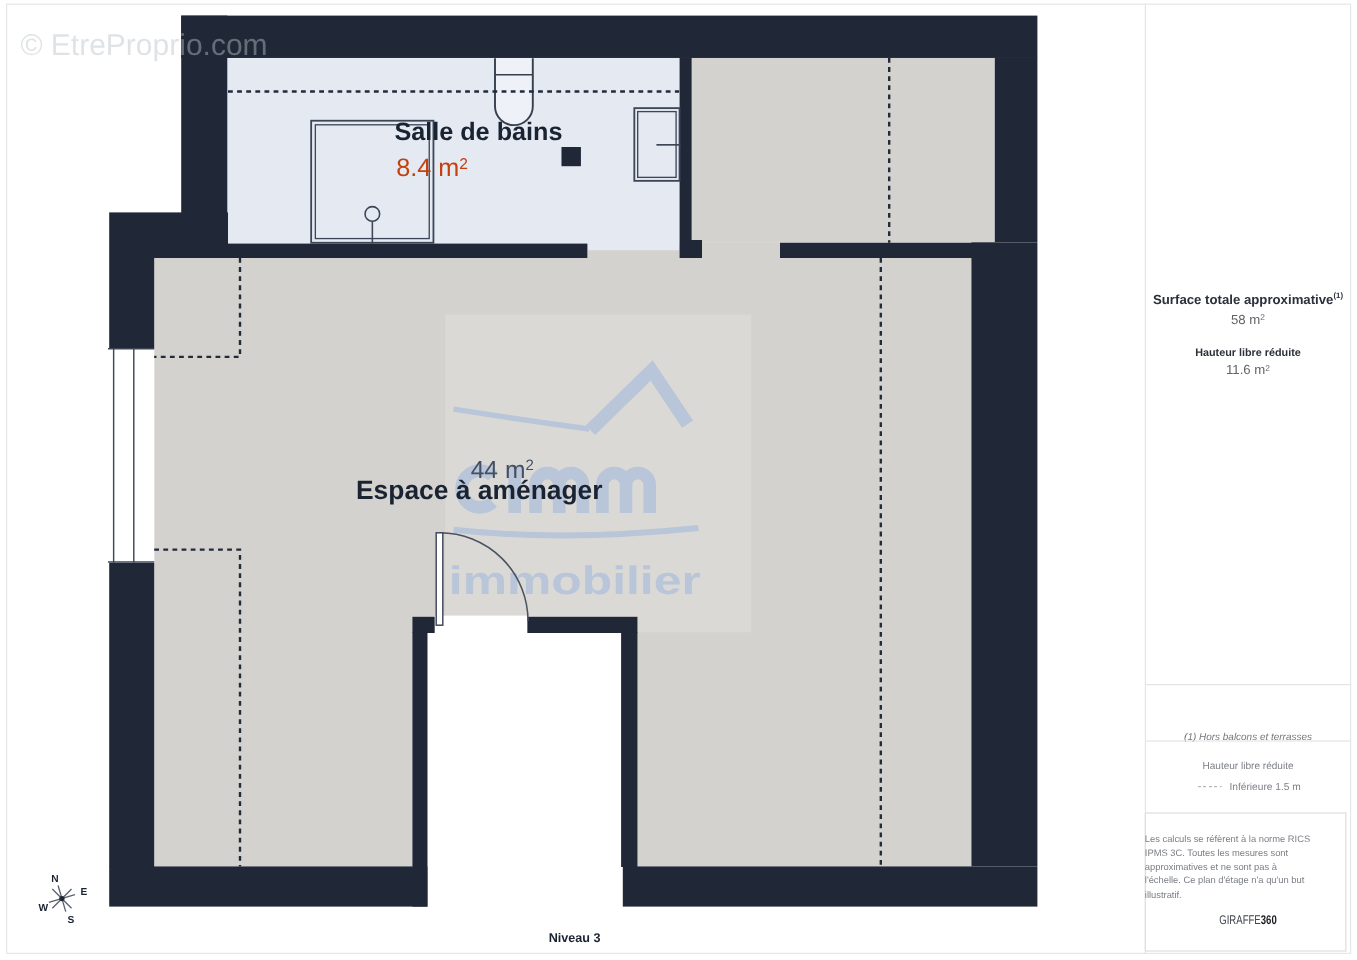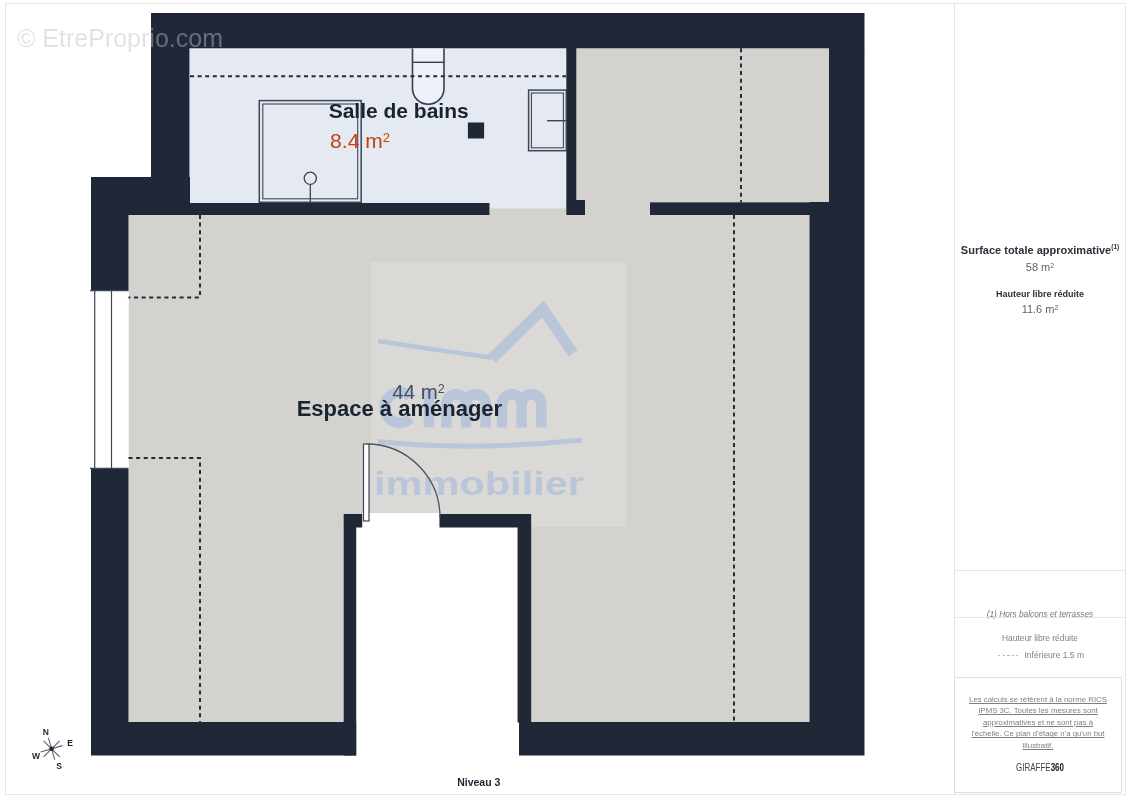--- a/index.html
+++ b/index.html
@@ -127,14 +127,14 @@
 <div class="abs ctr" style="left:1040px;top:304.2px;font-size:11px;color:#5f6368;line-height:1;">11.6 m<span style="font-size:7px;vertical-align:3px;">2</span></div>
 
 <div class="abs" style="left:955px;top:570px;width:171px;height:1px;background:#e4e4e2;"></div>
 <div class="abs ctr" style="left:1040px;top:610px;font-size:8.3px;color:#75787e;line-height:1;font-style:italic;">(1) Hors balcons et terrasses</div>
 <div class="abs" style="left:955px;top:616.5px;width:171px;height:1px;background:#e4e4e2;"></div>
 <div class="abs ctr" style="left:1040px;top:633.6px;font-size:8.4px;color:#7e8187;line-height:1;">Hauteur libre réduite</div>
 <div class="abs" style="left:998px;top:655px;width:20px;height:1.2px;background:repeating-linear-gradient(90deg,#b3b6ba 0 2.5px,transparent 2.5px 4.6px);"></div>
 <div class="abs" style="left:1024.5px;top:651.2px;font-size:8.5px;color:#7e8187;line-height:1;">Inférieure 1.5 m</div>
 
 <div class="abs" style="left:954px;top:677px;width:168px;height:115.5px;border:1px solid #dededc;box-sizing:border-box;"></div>
-<div class="abs" style="left:954px;top:694px;width:168px;font-size:7.8px;color:#7a7e85;line-height:11.4px;text-align:center;text-decoration:underline;">Les calculs se réfèrent à la norme RICS<br>IPMS 3C. Toutes les mesures sont<br>approximatives et ne sont pas à<br>l'échelle. Ce plan d'étage n'a qu'un but<br>illustratif.</div>
+<div class="abs" style="left:954px;top:694px;width:168px;font-size:7.8px;color:#7a7e85;line-height:11.4px;text-align:left;">Les calculs se réfèrent à la norme RICS<br>IPMS 3C. Toutes les mesures sont<br>approximatives et ne sont pas à<br>l'échelle. Ce plan d'étage n'a qu'un but<br>illustratif.</div>
 <div class="abs" style="left:990px;top:762.2px;width:100px;text-align:center;font-size:10.5px;color:#3f434a;line-height:1;transform:scaleX(0.76);">GIRAFFE<span style="font-weight:bold;color:#17191d;">360</span></div>
 
 </body></html>

